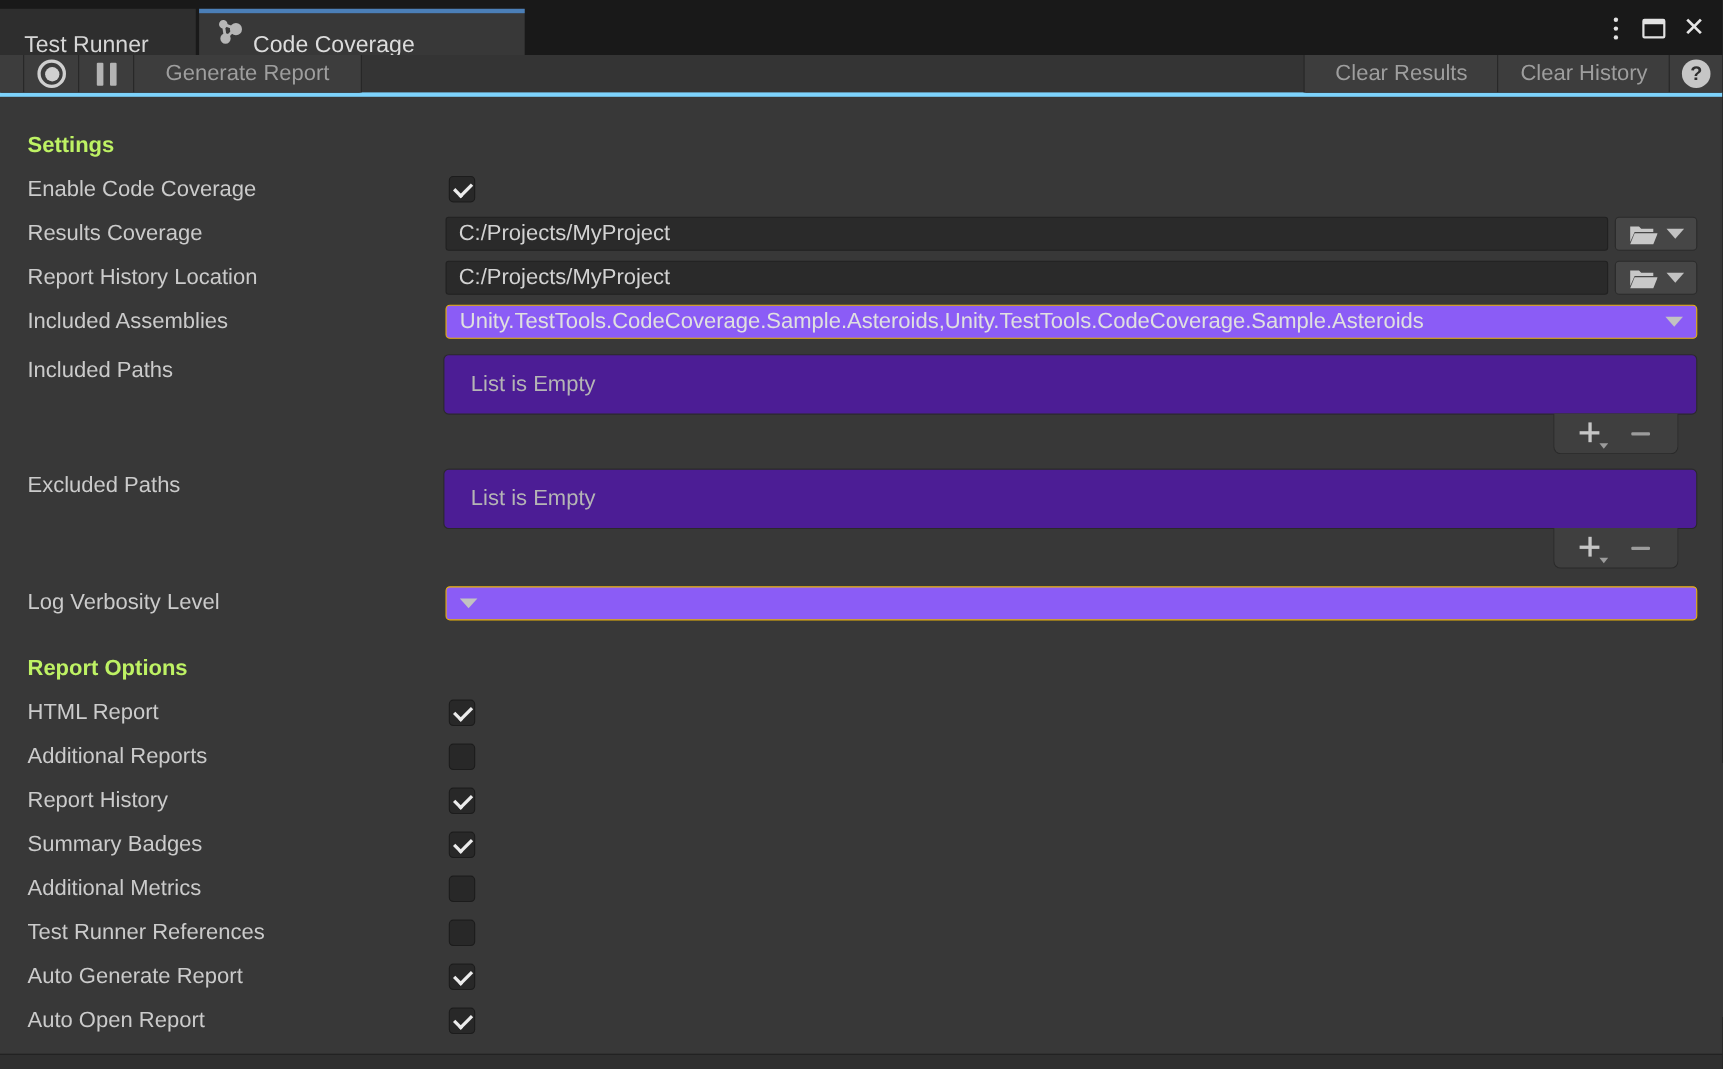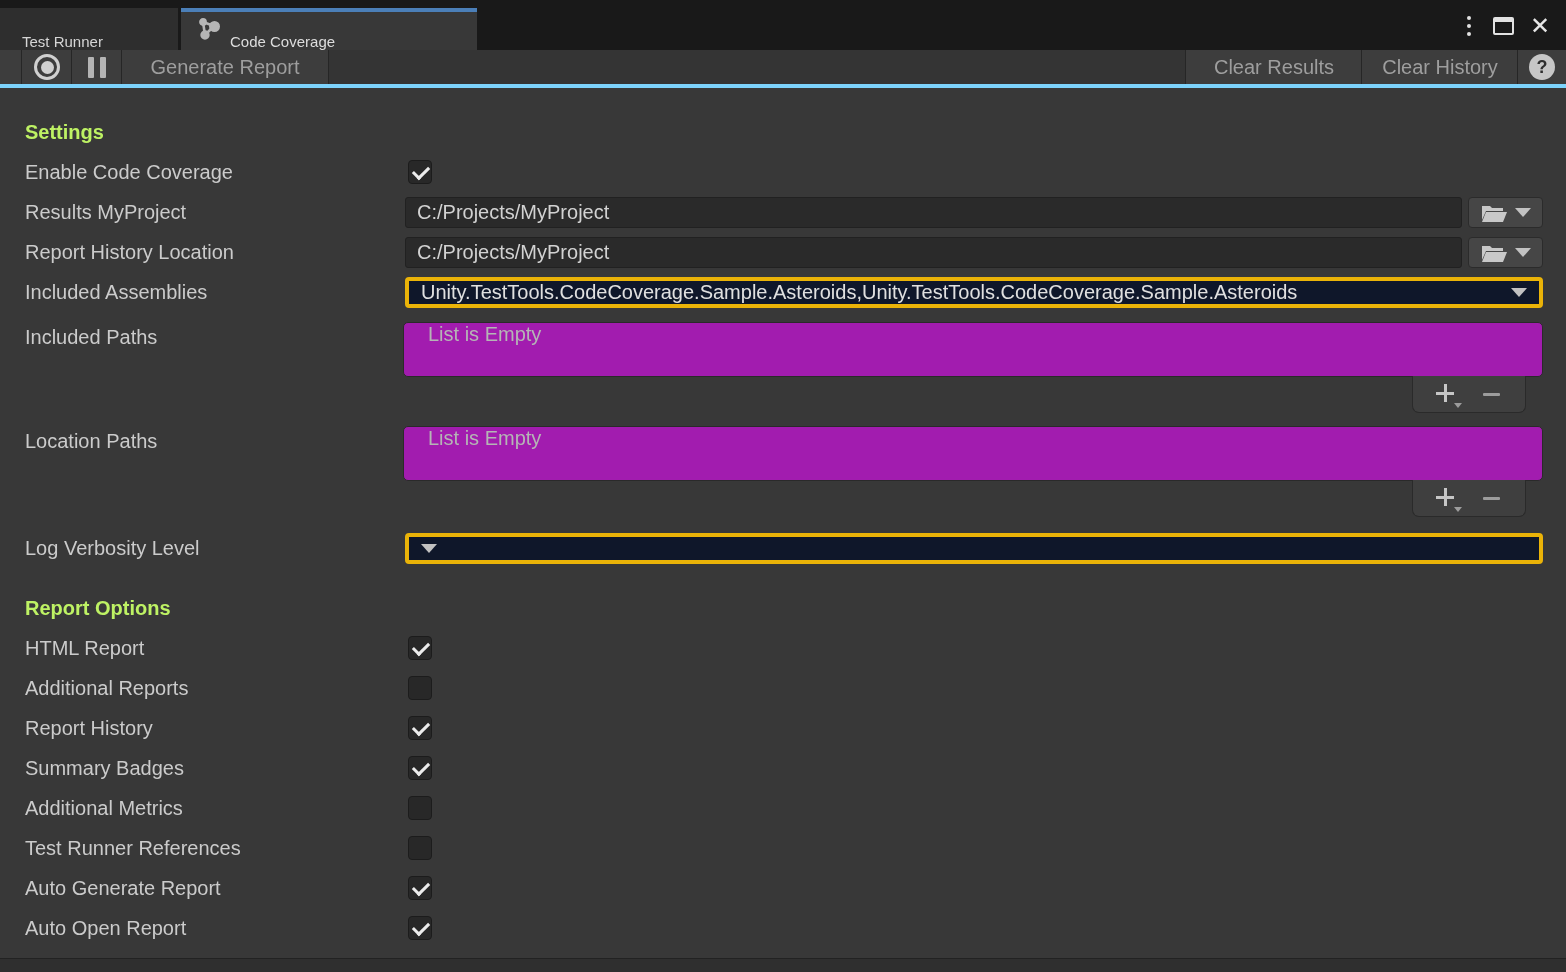--- a/index.html
+++ b/index.html
@@ -7,21 +7,21 @@
   html,body { background:#191919; }
   body { font-family:"Liberation Sans","DejaVu Sans",sans-serif; }
   .window { position:relative; width:1566px; height:972px; background:#383838; overflow:hidden; }
 
   
   .tabbar { position:absolute; left:0; top:0; width:100%; height:50px; background:#191919; }
   .tab { position:absolute; top:8px; height:42px; display:flex; align-items:center; cursor:default; }
   .tab-inactive { left:0; width:178px; background:#2e2e2e; padding-left:22px; }
   .tab-active { left:181px; width:296px; background:#383838; padding-left:16px; }
   .tab-accent { position:absolute; left:0; top:0; width:100%; height:4px; background:var(--accent); }
-  .tab-label { font-size:15px; color:#d6d6d6; white-space:nowrap;margin-top:24px; }
+  .tab-label { font-size:21px; color:#d6d6d6; white-space:nowrap;margin-top:24px; }
   .tab-active .tab-label { color:#dcdcdc; }
   .cov-icon { width:24px; height:24px; margin-right:9px; flex:0 0 auto; }
 
   .winctrls { position:absolute; right:14px; top:10px; height:32px; display:flex; align-items:center; gap:14px; }
   .kebab { width:20px; height:26px; display:flex; flex-direction:column; align-items:center; justify-content:center; gap:4px; }
   .kebab i { width:4px; height:4px; border-radius:50%; background:#e2e2e2; }
   .maxbtn { width:21px; height:18px; border:2px solid #e2e2e2; border-top-width:5px; border-radius:2px; }
   .closebtn { font-size:24px; color:#e6e6e6; line-height:1; padding:0 2px; }
 
   
@@ -45,25 +45,25 @@
 
   .checkbox { position:relative; width:24px; height:24px; margin:3px 0 0 3px; background:#282828; border:1px solid #1c1c1c; border-radius:4px; }
   .checkbox.checked::after { content:""; position:absolute; left:4px; top:5px; width:13px; height:7px; border-left:3px solid #ececec; border-bottom:3px solid #ececec; transform:rotate(-45deg); }
 
   .locrow .ctrl { display:flex; gap:6px; }
   .textfield { flex:1; height:31px; background:#2a2a2a; border:1px solid #212121; border-radius:3px; color:#d2d2d2; font-size:20px; padding:0 11px; display:flex; align-items:center; white-space:nowrap; overflow:hidden; }
   .folderbtn { width:75px; height:31px; background:#464646; border:1px solid #2b2b2b; border-radius:4px; display:flex; align-items:center; justify-content:center; gap:8px; }
   .folder-svg { width:26px; height:20px; }
   .dd-arrow { width:0; height:0; border-left:8px solid transparent; border-right:8px solid transparent; border-top:9px solid #c2c2c2; }
 
-  .popup { height:31px; background:#0f172a; border:4px solid #eab308; border-radius:4px; color:#e0e0e0; font-size:20px; display:flex; align-items:center; padding:0 12px; }
+  .popup { height:31px; background:#8b5cf6; border:1px solid #eab308; border-radius:4px; color:#e0e0e0; font-size:20px; display:flex; align-items:center; padding:0 12px; }
   .popup .pval { flex:1; white-space:nowrap; overflow:hidden; }
 
   .listwrap { position:absolute; left:403px; right:23px; top:0; }
-  .listbox { height:55px; background:#a21caf; border:1px solid #2a2a2a; border-radius:5px; display:flex; align-items:flex-start; padding:0 24px; color:#b5b5b5; font-size:20px; }
+  .listbox { height:55px; background:#4c1d95; border:1px solid #2a2a2a; border-radius:5px; display:flex; align-items:center; padding:0 24px; color:#b5b5b5; font-size:20px; }
   .listfooter { position:absolute; right:17px; top:54px; width:114px; height:37px; background:#3f3f3f; border:1px solid #2a2a2a; border-top:none; border-radius:0 0 7px 7px; display:flex; align-items:center; justify-content:space-evenly; }
   .plusbtn { position:relative; width:24px; height:24px; }
   .plusbtn i.h { position:absolute; left:2px; top:10px; width:18px; height:3px; background:#c6c6c6; }
   .plusbtn i.v { position:absolute; left:9.5px; top:2px; width:3px; height:18px; background:#c6c6c6; }
   .plusbtn::after { content:""; position:absolute; right:-4px; bottom:-2px; border-left:4px solid transparent; border-right:4px solid transparent; border-top:5px solid #9c9c9c; }
   .minusbtn { width:24px; height:24px; display:flex; align-items:center; justify-content:center; }
   .minusbtn i { width:17px; height:3px; background:#9c9c9c; border-radius:1px; }
 
   .bottombar { position:absolute; left:0; bottom:0; width:100%; height:14px; background:#2f2f2f; border-top:1px solid #222; }
 </style>
@@ -130,21 +130,21 @@
     </div>
 
     <div class="row" style="top:68px">
       <span class="label">Enable Code Coverage</span>
       <div class="ctrl">
           <div class="checkbox checked"></div>
         </div>
     </div>
 
     <div class="row locrow" style="top:108px">
-      <span class="label">Results MyProject</span>
+      <span class="label">Results Coverage</span>
       <div class="ctrl">
         <div class="textfield">C:/Projects/MyProject</div>
         <div class="folderbtn">
           <svg class="folder-svg" viewBox="0 0 26 20">
             <path fill="#c8c8c8" d="M1 3 h8 l2 2 h11 v3 h-17 l-4 9 z"></path>
             <path fill="#c8c8c8" d="M5 9 h21 l-4 10 h-21 z"></path>
           </svg>
           <div class="dd-arrow"></div>
         </div>
       </div>
@@ -184,21 +184,21 @@
               <i class="v"></i>
             </div>
           <div class="minusbtn">
               <i></i>
             </div>
         </div>
       </div>
     </div>
 
     <div class="row" style="top:337px;height:130px">
-      <span class="label">Location Paths</span>
+      <span class="label">Excluded Paths</span>
       <div class="listwrap">
         <div class="listbox">
           <span>List is Empty</span>
         </div>
         <div class="listfooter">
           <div class="plusbtn">
               <i class="h"></i>
               <i class="v"></i>
             </div>
           <div class="minusbtn">

